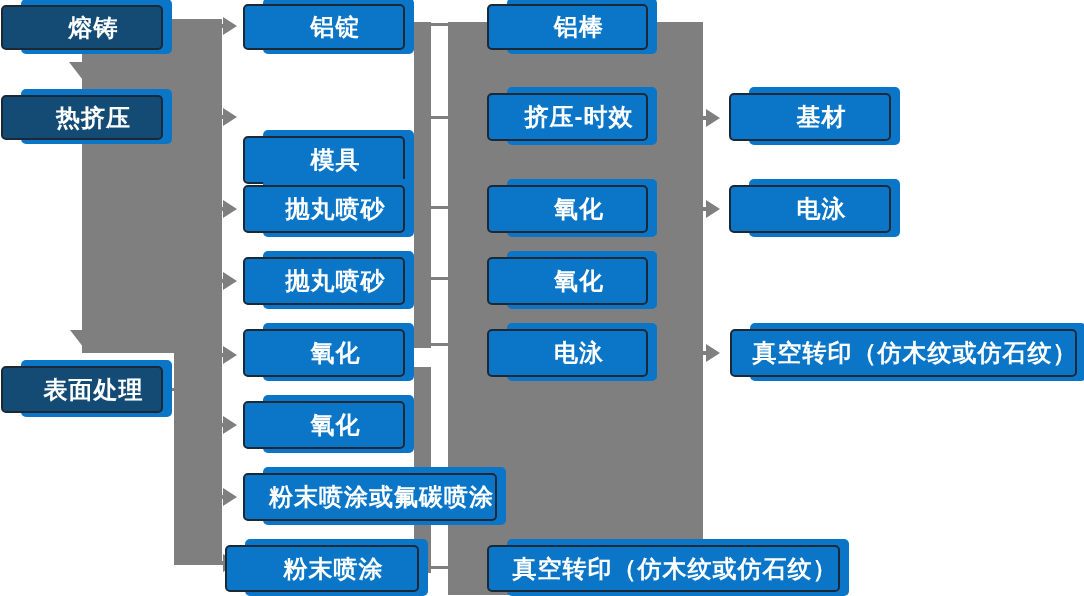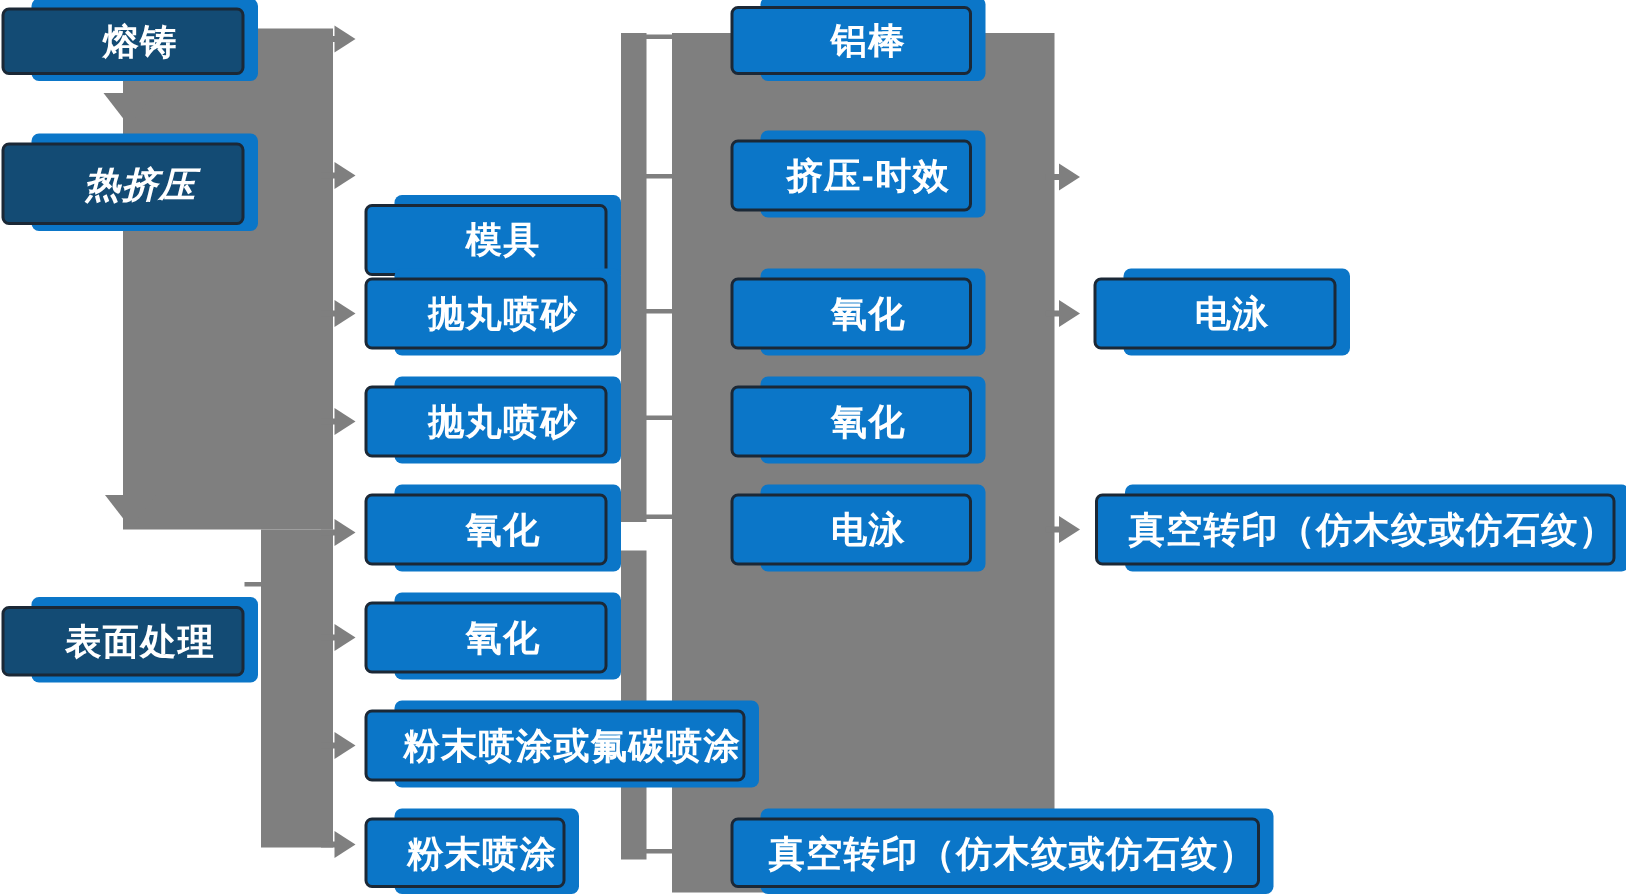--- a/index.html
+++ b/index.html
@@ -101,27 +101,31 @@
     <div class="arr-r" style="left: 214px; top: 553px;"></div>
     <div class="arr-r" style="left: 697px; top: 108px;"></div>
     <div class="arr-r" style="left: 697px; top: 199px;"></div>
     <div class="arr-r" style="left: 697px; top: 343px;"></div>
     <div class="arr-d" style="left: 69px; top: 62px;"></div>
     <div class="arr-d" style="left: 70px; top: 330px;"></div>
     <div class="node dark" style="left: 1px; top: 5px; width: 162px; height: 45px;">
       <div class="shadow"></div>
       <div class="face">熔铸</div>
     </div>
-    <div class="node dark" style="left: 1px; top: 95px; width: 162px; height: 55px; font-style: italic;">
+    <div class="node dark" style="left: 1px; top: 95px; width: 162px; height: 45px;">
       <div class="shadow"></div>
       <div class="face">热挤压</div>
     </div>
-    <div class="node dark" style="left: 1px; top: 366px; width: 162px; height: 47px; margin-top: 38px;">
+    <div class="node dark" style="left: 1px; top: 366px; width: 162px; height: 47px;">
       <div class="shadow"></div>
       <div class="face">表面处理</div>
+    </div>
+    <div class="node blue" style="left: 243px; top: 4px; width: 162px; height: 46px;">
+      <div class="shadow"></div>
+      <div class="face">铝锭</div>
     </div>
     <div class="node blue" style="left: 243px; top: 93px; width: 162px; height: 48px; margin-top: 43px;">
       <div class="shadow"></div>
       <div class="face">模具</div>
     </div>
     <div class="node blue" style="left: 243px; top: 185px; width: 162px; height: 48px;">
       <div class="shadow"></div>
       <div class="face">抛丸喷砂</div>
     </div>
     <div class="node blue" style="left: 243px; top: 257px; width: 162px; height: 48px;">
@@ -133,21 +137,21 @@
       <div class="face">氧化</div>
     </div>
     <div class="node blue" style="left: 243px; top: 401px; width: 162px; height: 48px;">
       <div class="shadow"></div>
       <div class="face">氧化</div>
     </div>
     <div class="node blue" style="left: 243px; top: 473px; width: 254px; height: 48px;">
       <div class="shadow"></div>
       <div class="face">粉末喷涂或氟碳喷涂</div>
     </div>
-    <div class="node blue" style="left: 243px; top: 545px; width: 134px; height: 47px;">
+    <div class="node blue" style="left: 225px; top: 545px; width: 194px; height: 47px;">
       <div class="shadow"></div>
       <div class="face">粉末喷涂</div>
     </div>
     <div class="node blue" style="left: 487px; top: 4px; width: 161px; height: 46px;">
       <div class="shadow"></div>
       <div class="face">铝棒</div>
     </div>
     <div class="node blue" style="left: 487px; top: 93px; width: 161px; height: 48px;">
       <div class="shadow"></div>
       <div class="face">挤压-时效</div>
@@ -161,20 +165,24 @@
       <div class="face">氧化</div>
     </div>
     <div class="node blue" style="left: 487px; top: 329px; width: 161px; height: 48px;">
       <div class="shadow"></div>
       <div class="face">电泳</div>
     </div>
     <div class="node blue" style="left: 487px; top: 545px; width: 353px; height: 47px;">
       <div class="shadow"></div>
       <div class="face">真空转印（仿木纹或仿石纹）</div>
     </div>
+    <div class="node blue" style="left: 729px; top: 93px; width: 162px; height: 48px;">
+      <div class="shadow"></div>
+      <div class="face">基材</div>
+    </div>
     <div class="node blue" style="left: 729px; top: 185px; width: 162px; height: 48px;">
       <div class="shadow"></div>
       <div class="face">电泳</div>
     </div>
     <div class="node blue" style="left: 730px; top: 329px; width: 347px; height: 48px;">
       <div class="shadow"></div>
       <div class="face">真空转印（仿木纹或仿石纹）</div>
     </div>
   </div>
 

